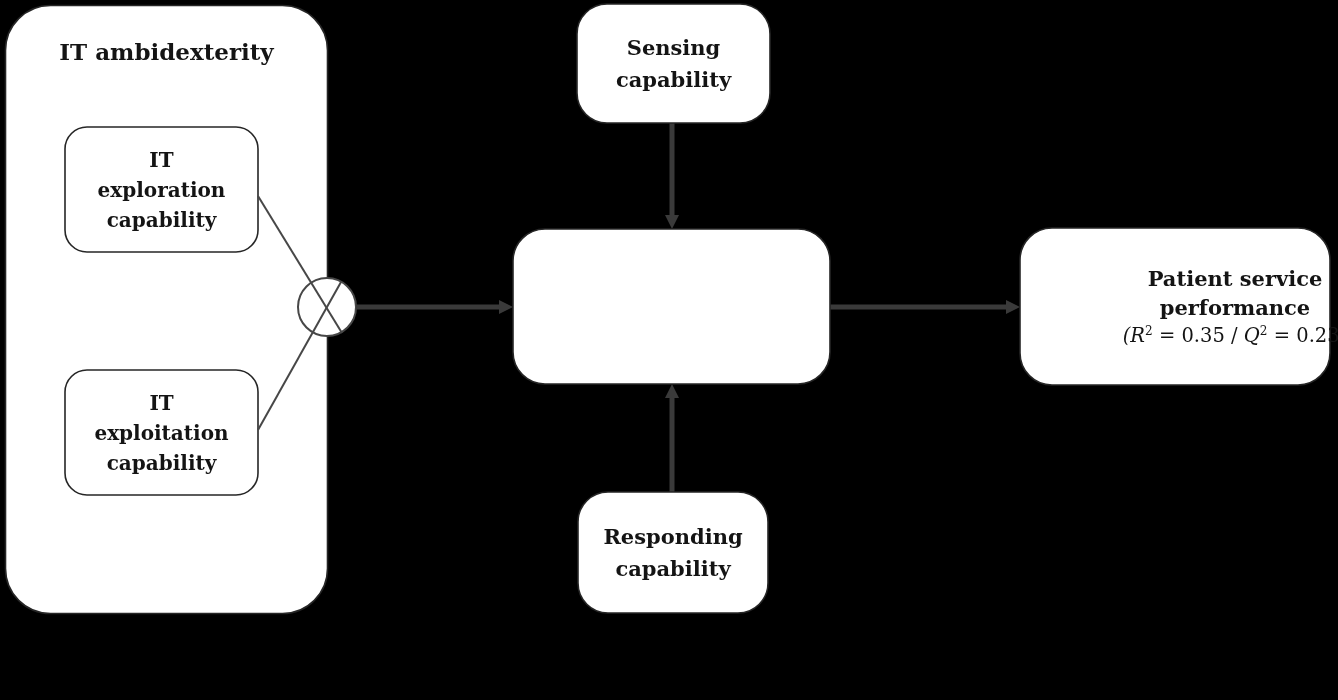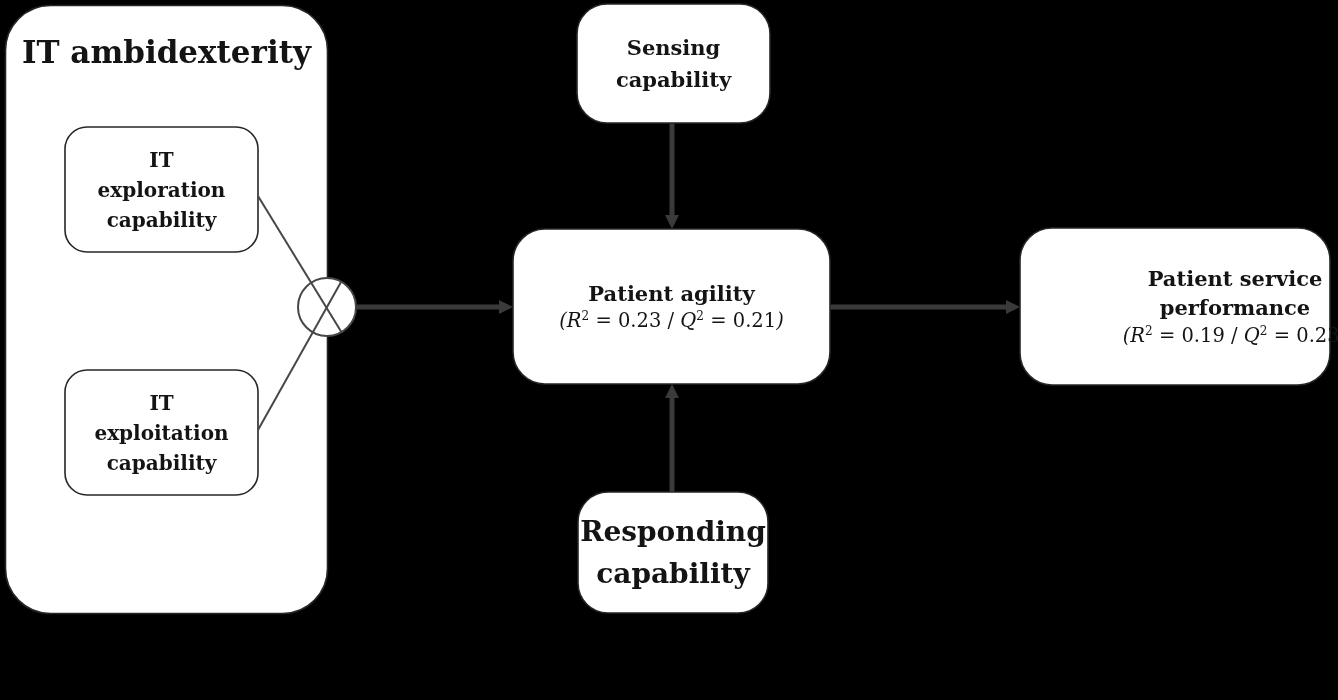--- a/index.html
+++ b/index.html
@@ -30,26 +30,26 @@
     display: flex; flex-direction: column;
     align-items: center; justify-content: center;
     text-align: center;
     white-space: pre-line;
     color: var(--text);
     font-weight: bold;
     font-size: 20px;
     line-height: 1.5;
     pointer-events: none;
   }
-  .lbl-amb          { left: 5px;    top: 30px;  width: 323px; height: 44px; font-size: 31px; }
+  .lbl-amb          { left: 5px;    top: 30px;  width: 323px; height: 44px; font-size: 23px; }
   .lbl-exploration  { left: 65px;   top: 127px; width: 193px; height: 125px; }
   .lbl-exploitation { left: 65px;   top: 370px; width: 193px; height: 125px; }
   .lbl-sensing      { left: 577px;  top: 4px;   width: 193px; height: 119px; font-size: 21px; }
   .lbl-agility      { left: 513px;  top: 229px; width: 317px; height: 155px; }
-  .lbl-responding   { left: 578px;  top: 492px; width: 190px; height: 121px; font-size: 28px; border-radius: 22px; }
+  .lbl-responding   { left: 578px;  top: 492px; width: 190px; height: 121px; font-size: 21px; border-radius: 22px; }
   .lbl-performance  { left: 1080px; top: 228px; width: 310px; height: 157px; }
 
   .node-title { font-weight: bold; font-size: 21px; line-height: 1.4; }
   .stats { font-weight: normal; font-size: 19.5px; line-height: 1.35; white-space: normal; }
   .stats .it { font-style: italic; }
   .stats sup { font-size: 0.62em; line-height: 0; }
 </style>
 </head>
 <body>
 
@@ -90,27 +90,23 @@
 exploration
 capability</div>
 
   <div class="node-label lbl-exploitation">IT
 exploitation
 capability</div>
 
   <div class="node-label lbl-sensing">Sensing
 capability</div>
 
-  <div class="node-label lbl-agility">
-    <div class="node-title">Patient agility</div>
-    <div class="stats"><span class="it">(R</span><sup>2</sup><span> = 0.23 / </span><span class="it">Q</span><sup>2</sup><span> = 0.21</span><span class="it">)</span></div>
-  </div>
 
   <div class="node-label lbl-responding">Responding
 capability</div>
 
   <div class="node-label lbl-performance">
     <div class="node-title">Patient service
 performance</div>
-    <div class="stats"><span class="it">(R</span><sup>2</sup><span> = 0.19 / </span><span class="it">Q</span><sup>2</sup><span> = 0.23</span><span class="it">)</span></div>
+    <div class="stats"><span class="it">(R</span><sup>2</sup><span> = 0.35 / </span><span class="it">Q</span><sup>2</sup><span> = 0.23</span><span class="it">)</span></div>
   </div>
 
 </div>
 
 </body></html>

